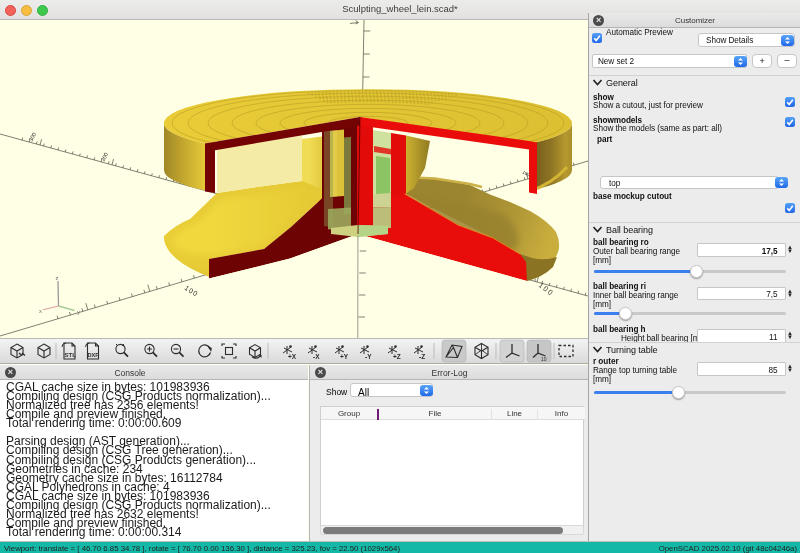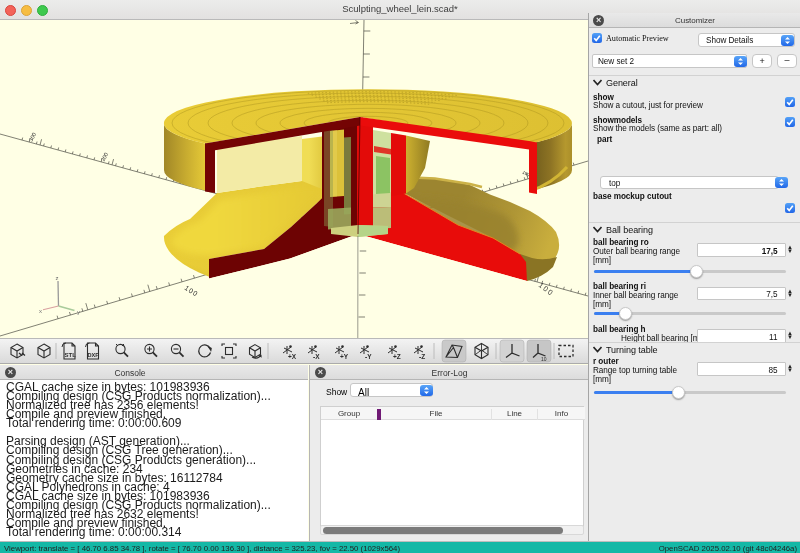--- a/index.html
+++ b/index.html
@@ -414,21 +414,21 @@
     <div class="whitebox" style="left:40px;top:18px;width:83px;height:14px;"></div>
     <div class="abs" style="left:48px;top:21.5px;font-size:10px;">All</div>
     <div class="bluecap" style="left:110px;top:19.5px;height:11px;">
         <svg width="13" height="11">
           <path d="M6.5 2 L9 4.5 L4 4.5 Z M6.5 9 L9 6.5 L4 6.5 Z" fill="#fff"></path>
         </svg>
       </div>
     <div class="abs" style="left:10px;top:41px;width:264px;height:121px;background:#fff;border:1px solid #cfcfcf;">
       <div class="abs" style="left:0;top:0;width:264px;height:13px;background:#f6f6f6;border-bottom:1px solid #ddd;font-size:8px;color:#333;">
         <div class="abs" style="left:0;top:2px;width:56px;text-align:center;">Group</div>
-        <div class="abs" style="left:56px;top:2px;width:114px;text-align:center;border-left:4px solid #701a75;height:11px;">File</div>
+        <div class="abs" style="left:56px;top:2px;width:114px;text-align:center;border-left:2px solid #701a75;height:11px;">File</div>
         <div class="abs" style="left:170px;top:2px;width:46px;text-align:center;border-left:1px solid #e2e2e2;height:11px;">Line</div>
         <div class="abs" style="left:216px;top:2px;width:48px;text-align:center;border-left:1px solid #e2e2e2;height:11px;">Info</div>
       </div>
     </div>
     <div class="abs" style="left:10px;top:160px;width:264px;height:10px;background:#f1f1f1;border:1px solid #d8d8d8;border-radius:2px;"></div>
     <div class="abs" style="left:13px;top:161.5px;width:240px;height:7px;background:#7b7b7b;border-radius:3.5px;"></div>
   </div>
   <div id="statusbar" class="abs">
     <div class="abs" style="left:4px;top:2px;">Viewport: translate = [ 46.70 6.85 34.78 ], rotate = [ 76.70 0.00 136.30 ], distance = 325.23, fov = 22.50 (1029x564)</div>
     <div class="abs" style="right:3px;top:2px;">OpenSCAD 2025.02.10 (git 48c04246a)</div>
@@ -436,21 +436,21 @@
   <div id="rpanel" class="abs">
     <div id="rphead">
         <div class="closebtn" style="left:4px;top:2px;">×</div>
         <div class="paneltitle" style="font-size:8px;">Customizer</div>
       </div>
     <div class="cb" style="left:3px;top:20px;">
         <svg width="10" height="10">
           <path d="M2.2 5.2 L4.2 7.4 L7.8 2.8" stroke="#fff" stroke-width="1.6" fill="none"></path>
         </svg>
       </div>
-    <div class="abs" style="left:17px;top:21px;font-family:Liberation Serif, serif;">Automatic Preview</div>
+    <div class="abs" style="left:17px;top:15px;">Automatic Preview</div>
     <div class="whitebox" style="left:109px;top:20px;width:97px;height:14px;"></div>
     <div class="abs" style="left:117px;top:23px;">Show Details</div>
     <div class="bluecap" style="left:192px;top:21.5px;height:11px;">
         <svg width="13" height="11">
           <path d="M6.5 2 L9 4.5 L4 4.5 Z M6.5 9 L9 6.5 L4 6.5 Z" fill="#fff"></path>
         </svg>
       </div>
     <div class="whitebox" style="left:3px;top:41px;width:155px;height:14px;border-radius:2px;"></div>
     <div class="abs" style="left:9px;top:44px;">New set 2</div>
     <div class="bluecap" style="left:145px;top:42.5px;height:11px;">

